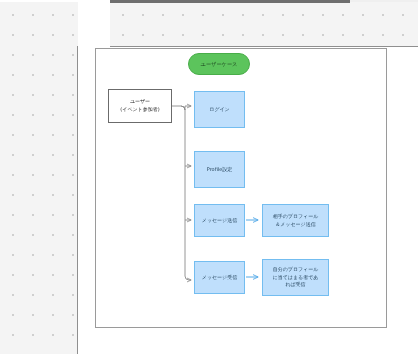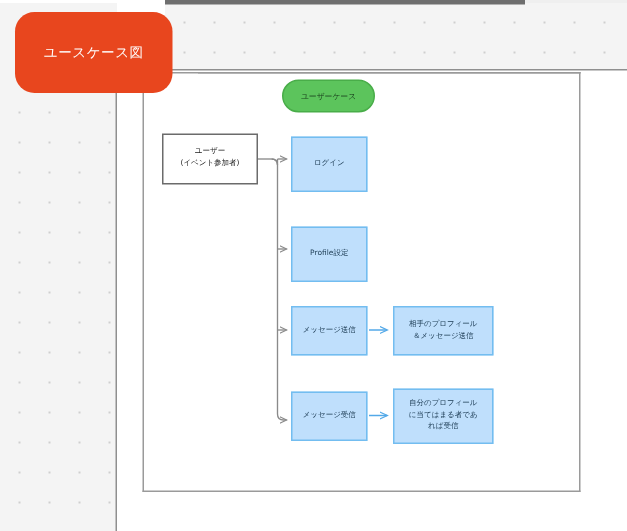--- a/index.html
+++ b/index.html
@@ -115,23 +115,20 @@
       <path d="M185,166 L191,166" marker-end="url(#ah-gray)"></path>
       <path d="M185,220 L191,220" marker-end="url(#ah-gray)"></path>
     </g>
 
     <g stroke="#53a9e8" stroke-width="1" fill="none">
       <path d="M246,220 L258,220" marker-end="url(#ah-blue)"></path>
       <path d="M246,277 L258,277" marker-end="url(#ah-blue)"></path>
     </g>
   </svg>
 
-  <div class="node" id="node-title">
-    <span class="lbl">ユースケース図</span>
-  </div>
 
   <div class="node" id="node-usecase">
     <span class="lbl">ユーザーケース</span>
   </div>
 
   <div class="node" id="node-actor">
     <div>
       <span class="lbl">ユーザー</span>
       <span class="lbl">(イベント参加者)</span>
     </div>

